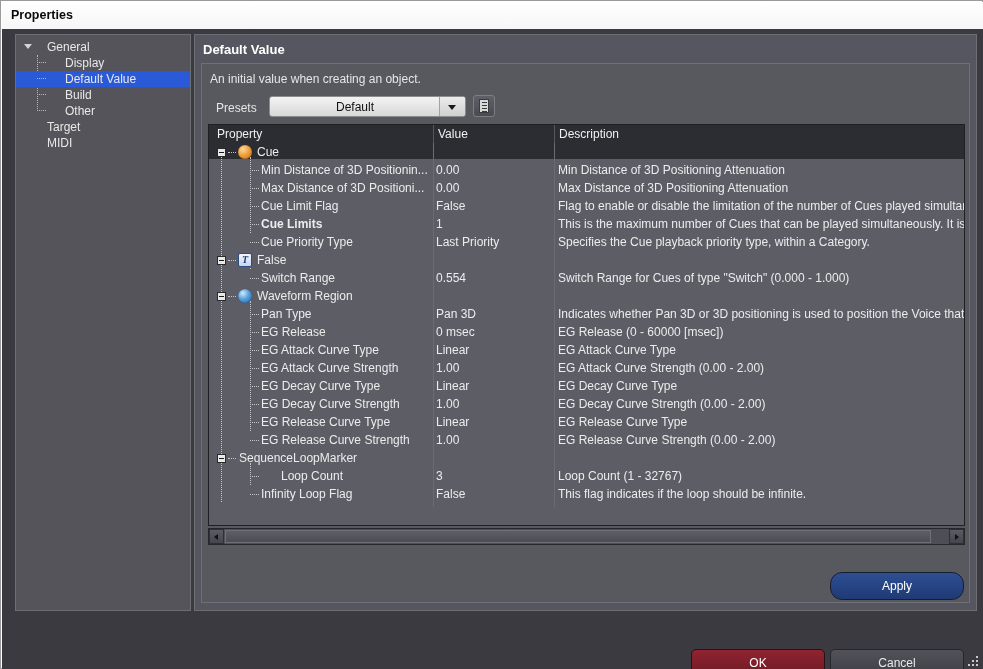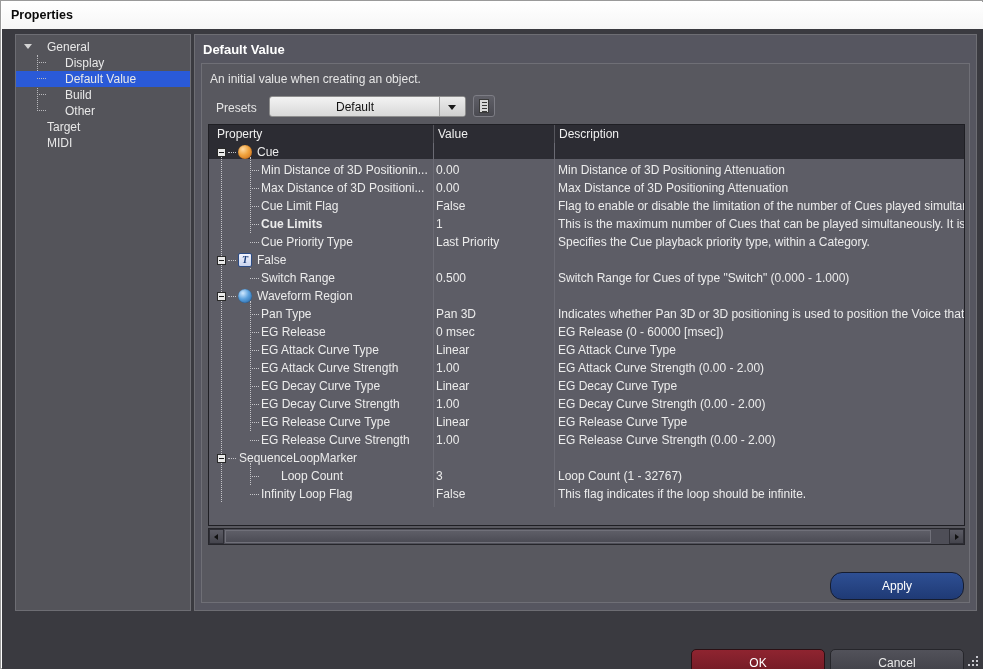--- a/index.html
+++ b/index.html
@@ -539,21 +539,21 @@
               </div>
               <div class="grid-row">
                 <div class="expander"></div>
                 <div class="exp-dash"></div>
                 <div class="node-icon icon-t">T</div>
                 <div class="cell-prop" style="left: 48px;">False</div>
               </div>
               <div class="grid-row">
                 <div class="child-dash"></div>
                 <div class="cell-prop" style="left: 52px;">Switch Range</div>
-                <div class="cell-val">0.500</div>
+                <div class="cell-val">0.554</div>
                 <div class="cell-desc">Switch Range for Cues of type "Switch" (0.000 - 1.000)</div>
               </div>
               <div class="grid-row">
                 <div class="expander"></div>
                 <div class="exp-dash"></div>
                 <div class="node-icon icon-sphere-blue"></div>
                 <div class="cell-prop" style="left: 48px;">Waveform Region</div>
               </div>
               <div class="grid-row">
                 <div class="child-dash"></div>

